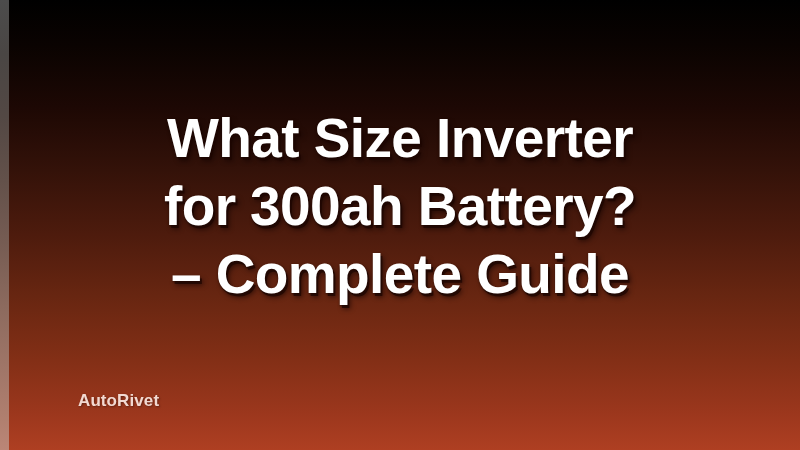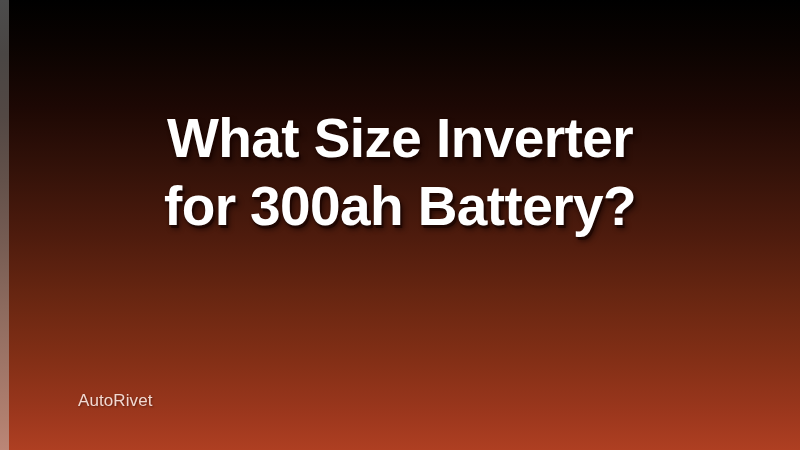--- a/index.html
+++ b/index.html
@@ -91,39 +91,40 @@
   #brand {
     position: absolute;
     left: 78px;
     top: 391px;
     z-index: 3;
   }
 
   #brand-text {
     color: #f2d9d1;
     font-family: "Liberation Sans", sans-serif;
-    font-weight: 400;
+    font-weight: 700;
     font-size: 17px;
     line-height: 20px;
     letter-spacing: 0.1px;
     white-space: nowrap;
     text-shadow: 1px 1px 2px rgba(40, 10, 4, 0.45);
   }
 </style>
 </head>
 <body>
 
 <div id="card">
 
   <div id="bg-gradient"></div>
 
   <div id="left-edge-strip"></div>
 
   <div id="headline">
     <span class="headline-line">What Size Inverter</span>
     <span class="headline-line">for 300ah Battery?</span>
+    <span class="headline-line">– Complete Guide</span>
   </div>
 
   <div id="brand">
     <span id="brand-text">AutoRivet</span>
   </div>
 
 </div>
 
 </body></html>

